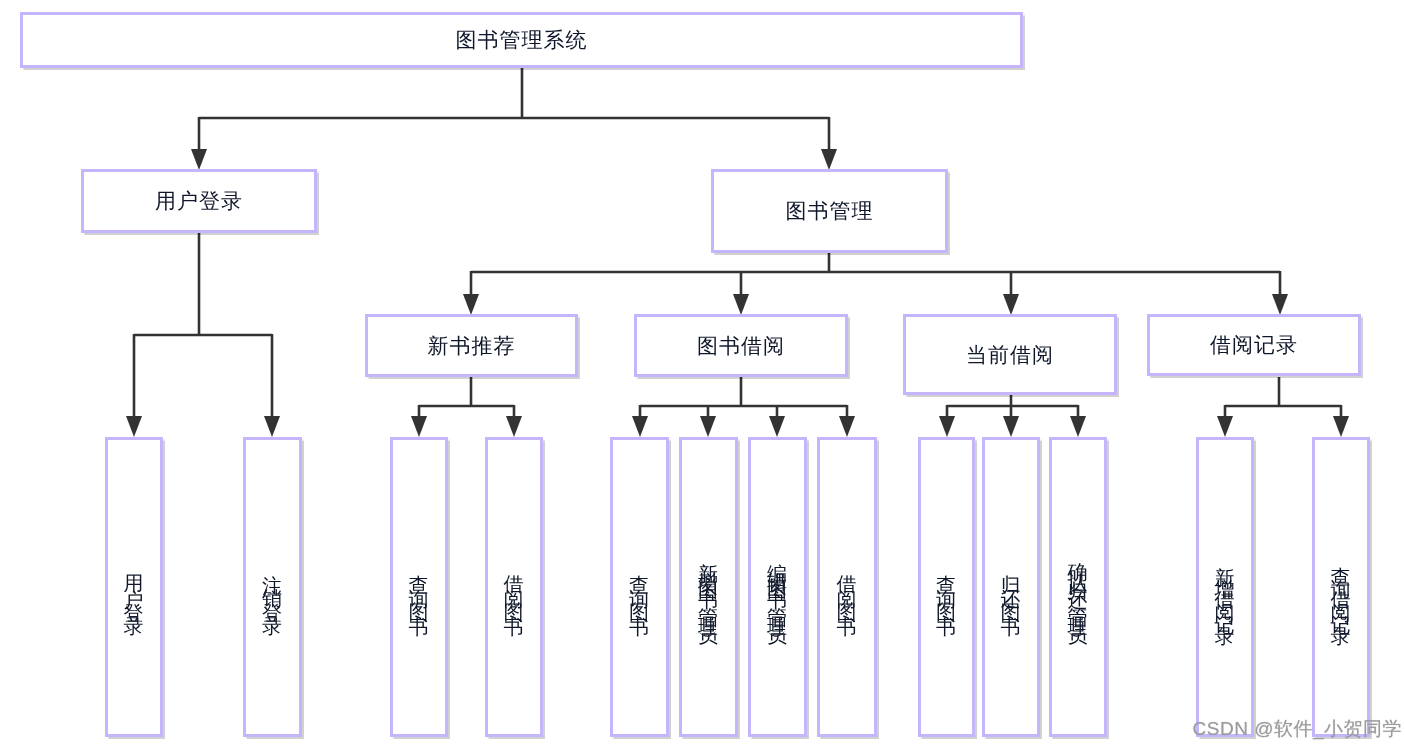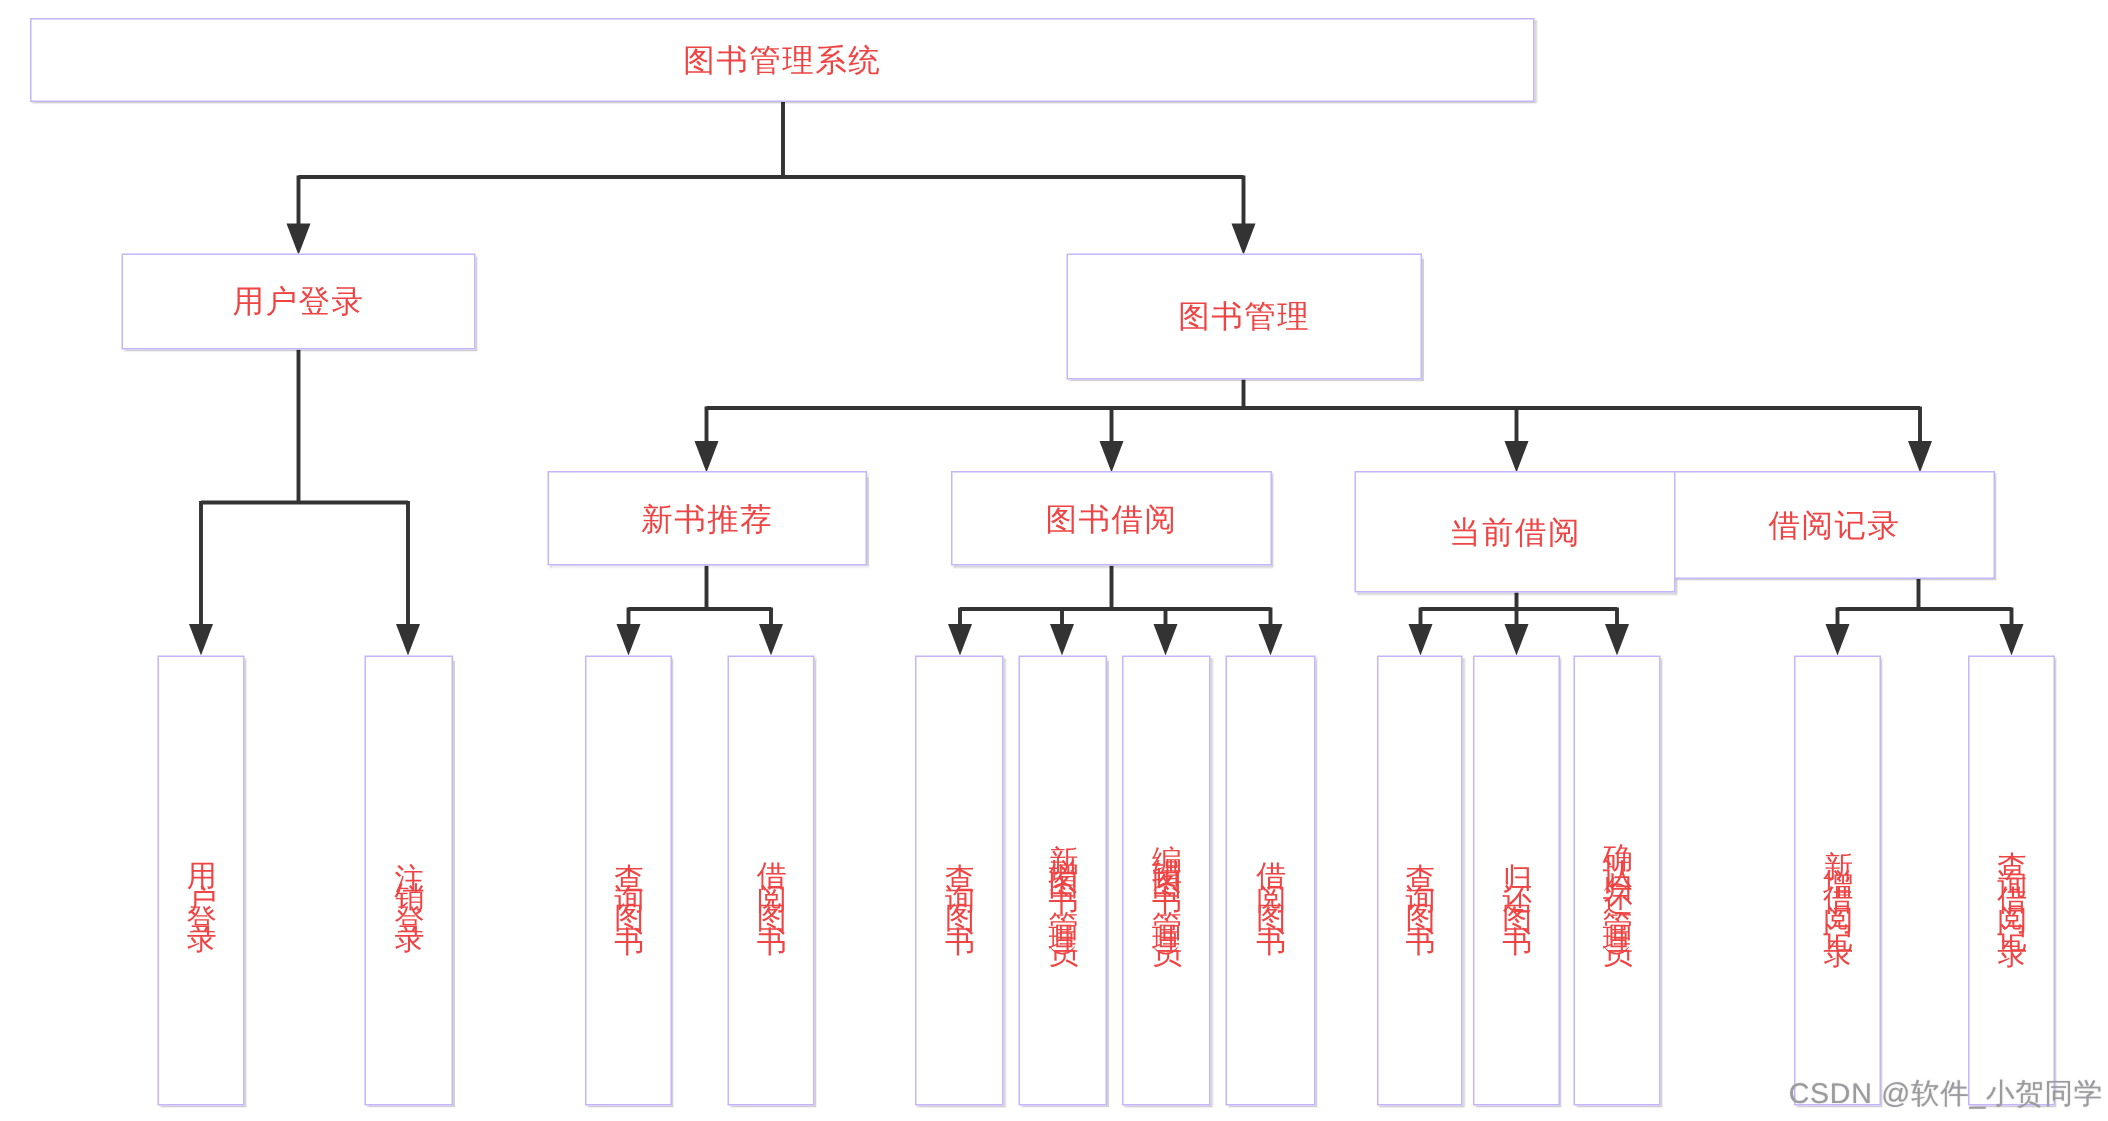--- a/index.html
+++ b/index.html
@@ -13,26 +13,26 @@
   }
   #connectors {
     position: absolute;
     left: 0; top: 0;
     width: 1405px; height: 747px;
   }
   .box {
     position: absolute;
     box-sizing: border-box;
     background: #ffffff;
-    border: 1px solid #c4b5fd;
+    border: 3px solid #c4b5fd;
     box-shadow: 1.5px 1.5px 1px rgba(0,0,0,0.18);
     display: flex;
     align-items: center;
     justify-content: center;
-    color: #ef4444;
+    color: #0f172a;
   }
   .box.h .label {
     font-size: 21px;
     letter-spacing: 1px;
     white-space: nowrap;
   }
   .box.leaf .label {
     writing-mode: vertical-rl;
     text-orientation: mixed;
     white-space: nowrap;
@@ -128,21 +128,21 @@
 
   <div class="box h" style="left:634px; top:314px; width:214px; height:63px">
     <span class="label">图书借阅</span>
   </div>
   <div class="box h" style="left:365px; top:314px; width:213px; height:63px">
     <span class="label">新书推荐</span>
   </div>
   <div class="box h" style="left:903px; top:314px; width:214px; height:81px">
     <span class="label">当前借阅</span>
   </div>
-  <div class="box h" style="left:1116px; top:314px; width:214px; height:72px">
+  <div class="box h" style="left:1147px; top:314px; width:214px; height:62px">
     <span class="label">借阅记录</span>
   </div>
 
   <div class="box leaf" style="left:105px; top:437px; width:58px; height:300px">
     <span class="label" style="letter-spacing: 14px;">用户登录</span>
   </div>
   <div class="box leaf" style="left:243px; top:437px; width:59px; height:300px">
     <span class="label" style="letter-spacing: 14px;">注销登录</span>
   </div>
 

